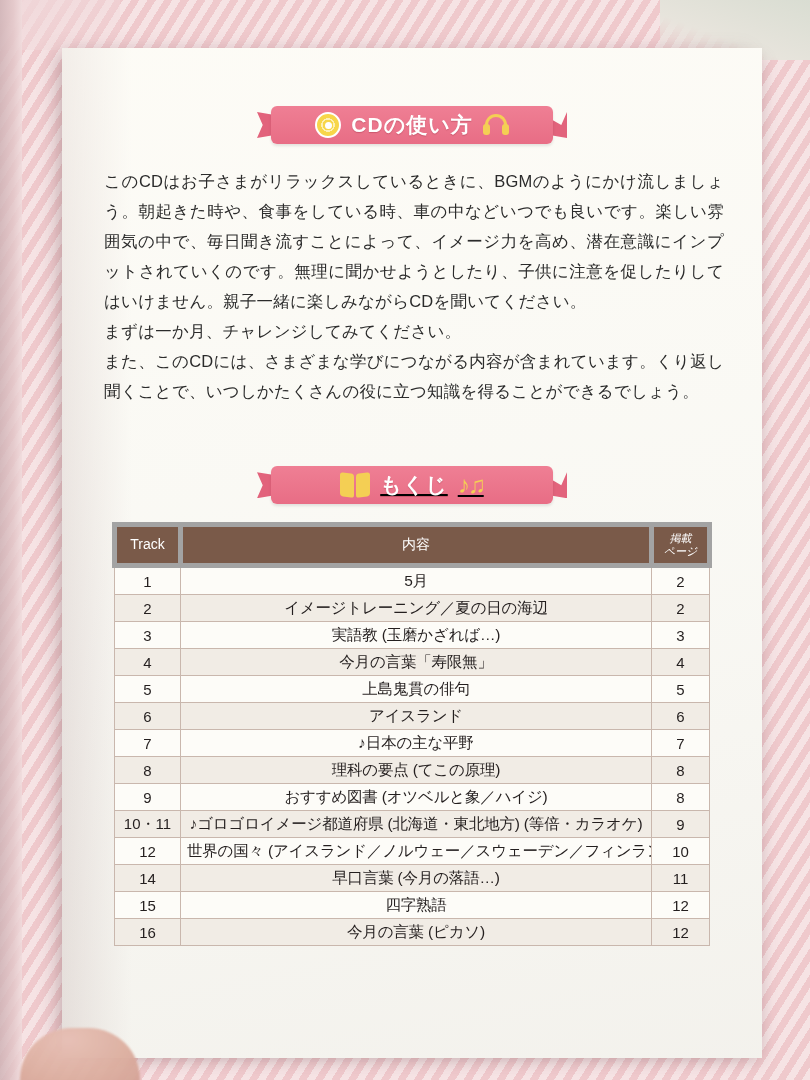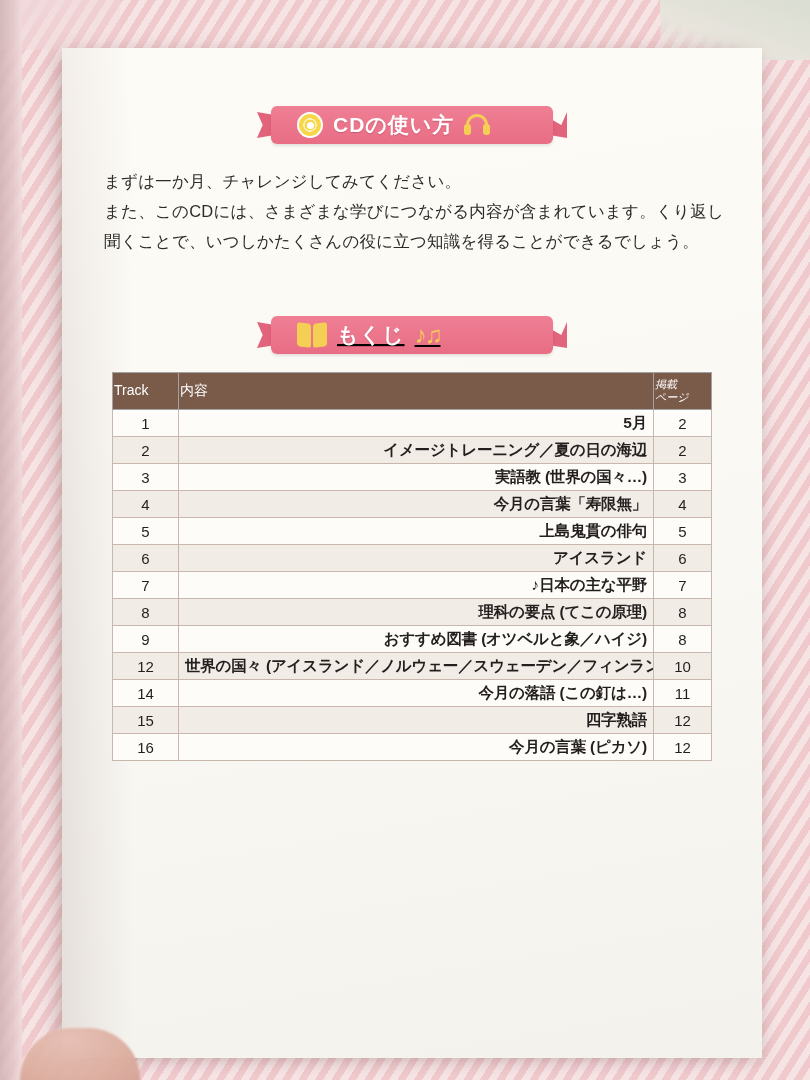--- a/index.html
+++ b/index.html
@@ -107,20 +107,21 @@
   
   .ribbon-wrap {
     display: flex;
     justify-content: center;
     margin-top: 58px;
   }
   .ribbon {
     position: relative;
     display: flex;
     align-items: center;
+    justify-content: center;
     gap: 10px;
     height: 38px;
     padding: 0 26px;
     min-width: 230px;
     background: linear-gradient(180deg, #ef7f94 0%, #e86d85 100%);
     border-radius: 6px;
     box-shadow: 0 2px 3px rgba(0,0,0,.10);
   }
   .ribbon::before,
   .ribbon::after {
@@ -240,22 +241,22 @@
   }
   table.toc col.c-track { width: 66px; }
   table.toc col.c-page  { width: 58px; }
 
   table.toc thead th {
     background: #7a5a49;
     color: #ffffff;
     font-weight: normal;
     font-size: 14px;
     height: 34px;
-    border: 1px solid #a3a3a3;
-    text-align: left;
+    border: 5px solid #a3a3a3;
+    text-align: center;
     line-height: 1.1;
   }
   table.toc thead th.page-head {
     font-size: 11px;
     line-height: 1.15;
     font-style: italic;
   }
   table.toc tbody td {
     height: 26px;
     border-top: 1px solid #c9b7ad;
@@ -270,24 +271,23 @@
     border-right: 1px solid #c9b7ad;
     font-size: 15px;
   }
   table.toc tbody td.page {
     text-align: center;
     border-left: 1px solid #c9b7ad;
     border-right: 1px solid #c9b7ad;
     font-size: 15px;
   }
   table.toc tbody td.content {
-    text-align: right;
+    text-align: center;
     font-size: 15.5px;
     letter-spacing: -.2px;
-    font-weight: bold;
   }
   table.toc tbody tr:nth-child(even) td {
     background: #f1ece5;
   }
   table.toc tbody tr:nth-child(odd) td {
     background: #fdfcf8;
   }
   td.content.small { font-size: 14px; letter-spacing: -.6px; }
   td.track.small { font-size: 13.5px; }
 </style>
@@ -307,20 +307,21 @@
           <span class="ico cd-icon"></span>
           <span class="ribbon-title">CDの使い方</span>
           <span class="ico headphone-icon">
               <i class="l"></i>
               <i class="r"></i>
             </span>
         </div>
       </div>
 
       <div class="body-text">
+        <p>このCDはお子さまがリラックスしているときに、BGMのようにかけ流しましょう。朝起きた時や、食事をしている時、車の中などいつでも良いです。楽しい雰囲気の中で、毎日聞き流すことによって、イメージ力を高め、潜在意識にインプットされていくのです。無理に聞かせようとしたり、子供に注意を促したりしてはいけません。親子一緒に楽しみながらCDを聞いてください。</p>
         <p>まずは一か月、チャレンジしてみてください。</p>
         <p>また、このCDには、さまざまな学びにつながる内容が含まれています。くり返し聞くことで、いつしかたくさんの役に立つ知識を得ることができるでしょう。</p>
       </div>
 
       <div class="ribbon-wrap" style="margin-top:60px;text-decoration:underline;">
         <div class="ribbon">
           <span class="ico book-icon">
               <span class="l"></span>
               <span class="r"></span>
             </span>
@@ -352,21 +353,21 @@
               <td class="content">5月</td>
               <td class="page">2</td>
             </tr>
             <tr>
               <td class="track">2</td>
               <td class="content">イメージトレーニング／夏の日の海辺</td>
               <td class="page">2</td>
             </tr>
             <tr>
               <td class="track">3</td>
-              <td class="content">実語教 (世界の国々…)</td>
+              <td class="content">実語教 (玉磨かざれば…)</td>
               <td class="page">3</td>
             </tr>
             <tr>
               <td class="track">4</td>
               <td class="content">今月の言葉「寿限無」</td>
               <td class="page">4</td>
             </tr>
             <tr>
               <td class="track">5</td>
               <td class="content">上島鬼貫の俳句</td>
@@ -386,27 +387,32 @@
               <td class="track">8</td>
               <td class="content">理科の要点 (てこの原理)</td>
               <td class="page">8</td>
             </tr>
             <tr>
               <td class="track">9</td>
               <td class="content">おすすめ図書 (オツベルと象／ハイジ)</td>
               <td class="page">8</td>
             </tr>
             <tr>
+              <td class="track small">10・11</td>
+              <td class="content small">♪ゴロゴロイメージ都道府県 (北海道・東北地方) (等倍・カラオケ)</td>
+              <td class="page">9</td>
+            </tr>
+            <tr>
               <td class="track">12</td>
               <td class="content small">世界の国々 (アイスランド／ノルウェー／スウェーデン／フィンランド)</td>
               <td class="page">10</td>
             </tr>
             <tr>
               <td class="track">14</td>
-              <td class="content">今月の落語 (この釘は…)</td>
+              <td class="content">早口言葉 (今月の落語…)</td>
               <td class="page">11</td>
             </tr>
             <tr>
               <td class="track">15</td>
               <td class="content">四字熟語</td>
               <td class="page">12</td>
             </tr>
             <tr>
               <td class="track">16</td>
               <td class="content">今月の言葉 (ピカソ)</td>

